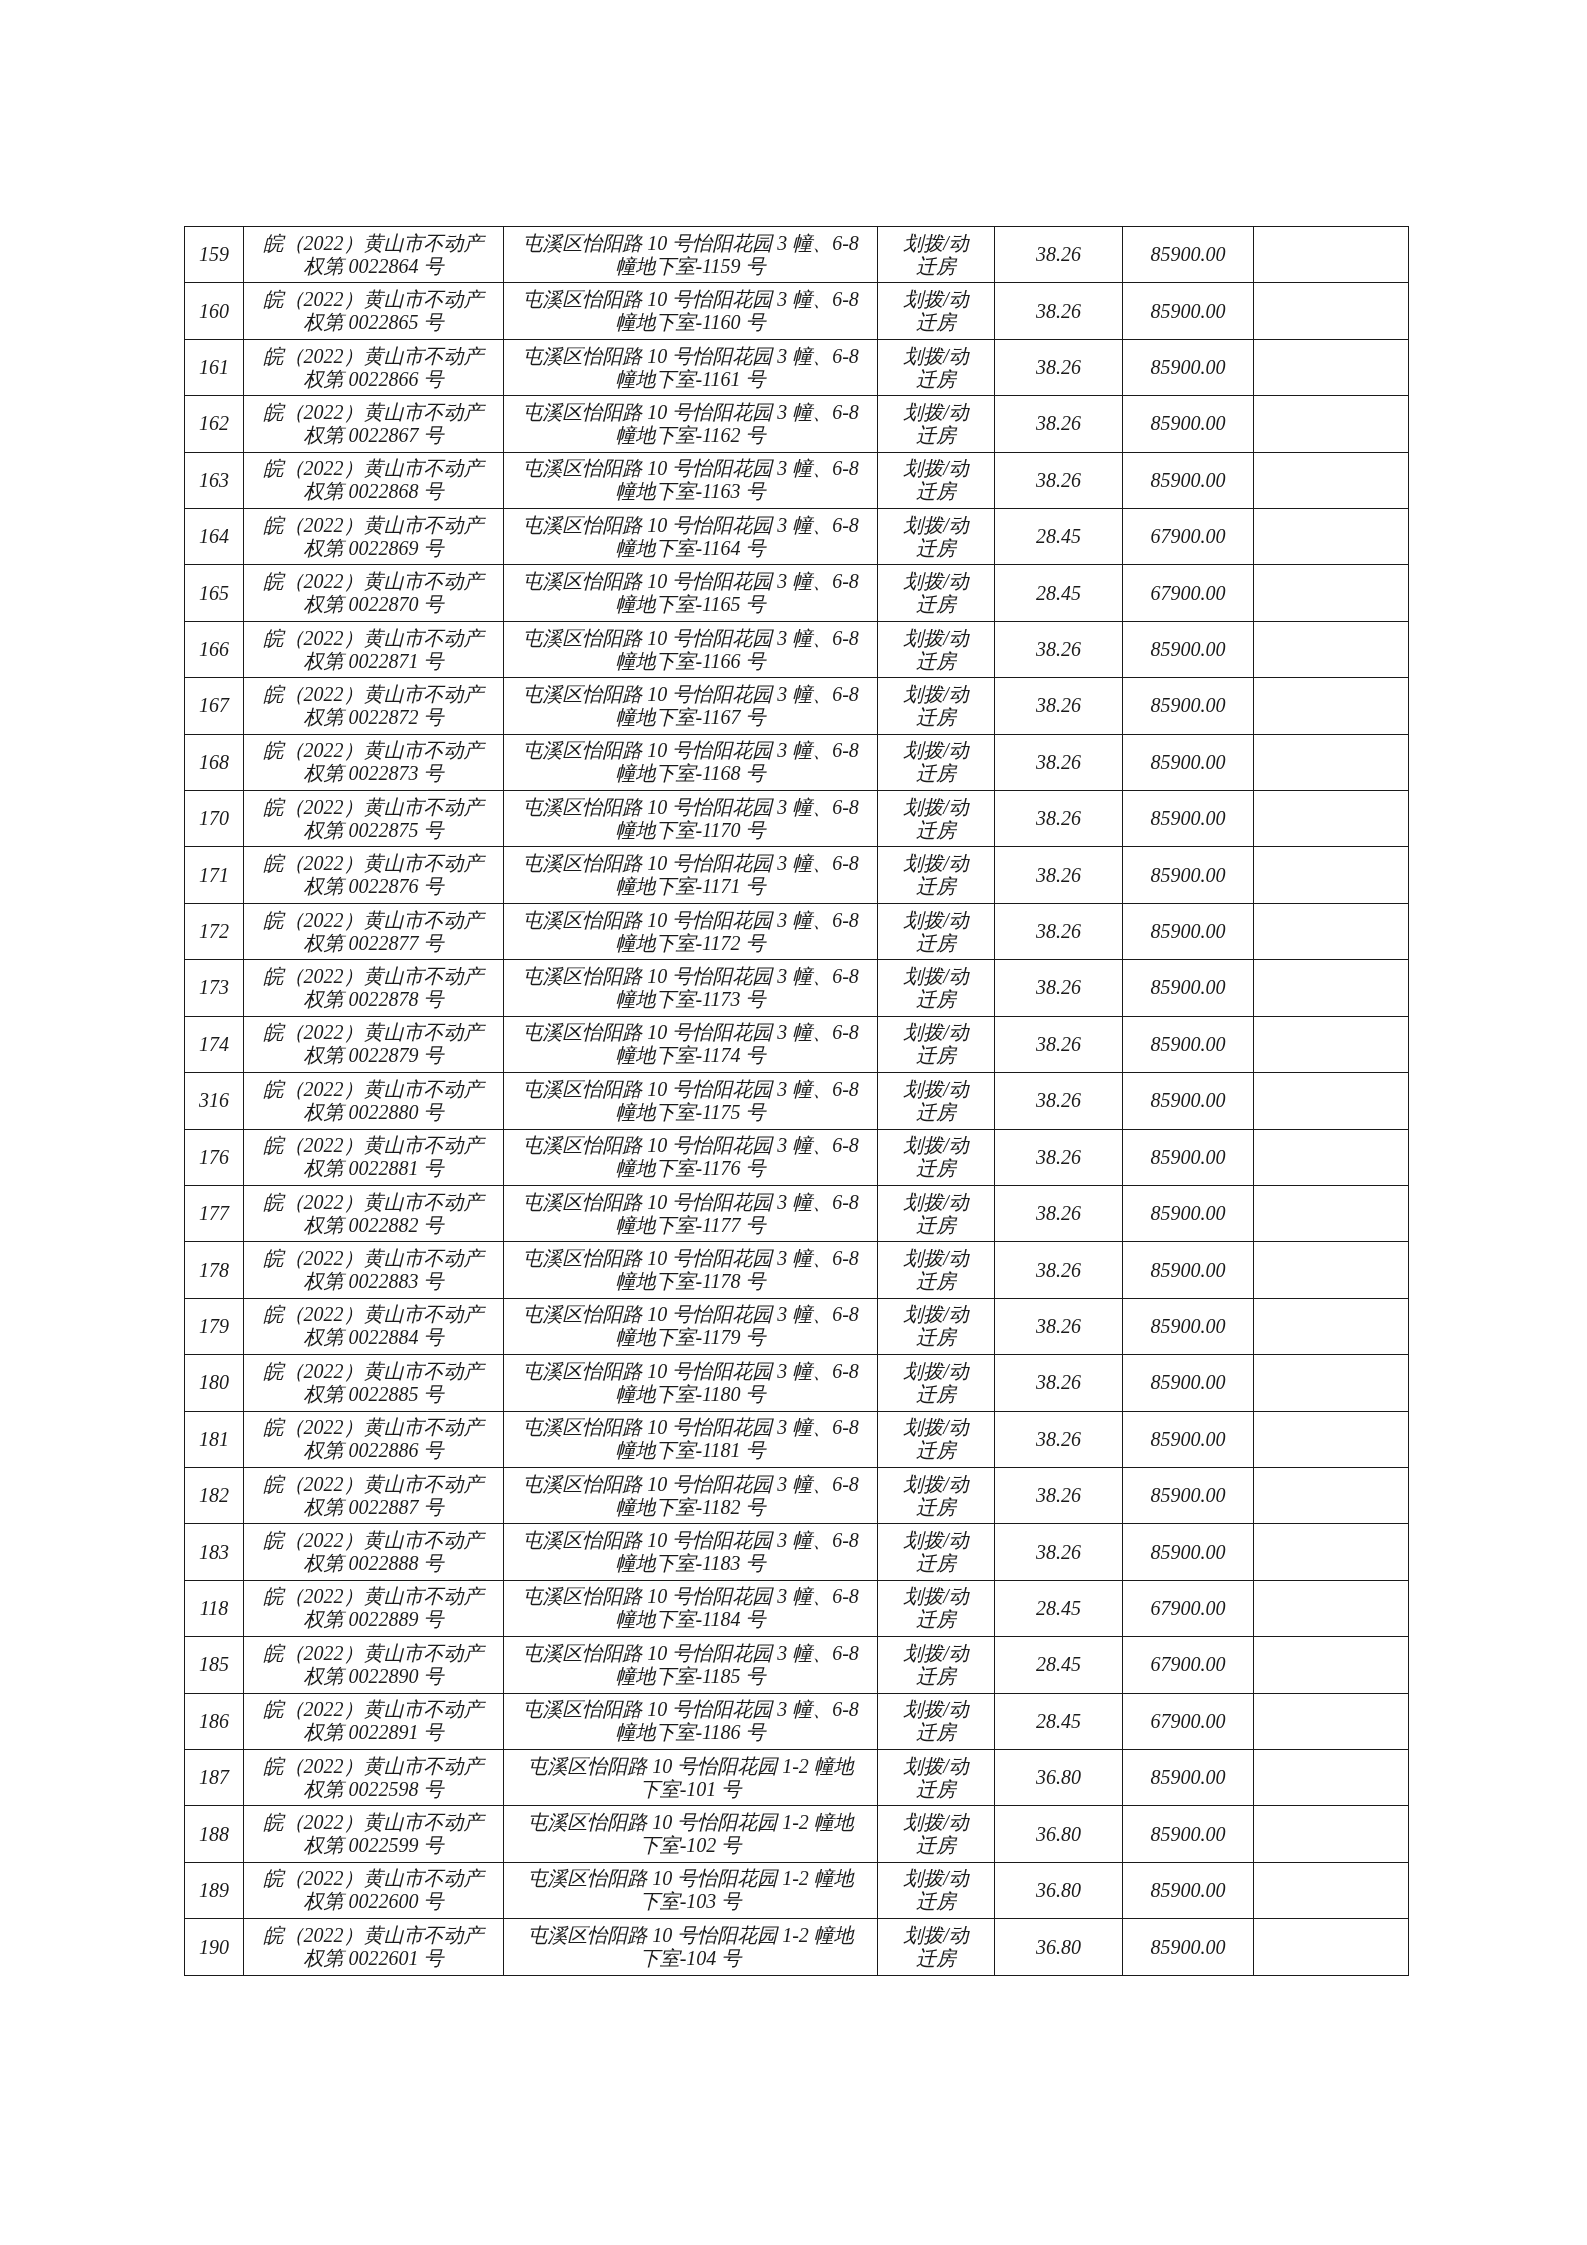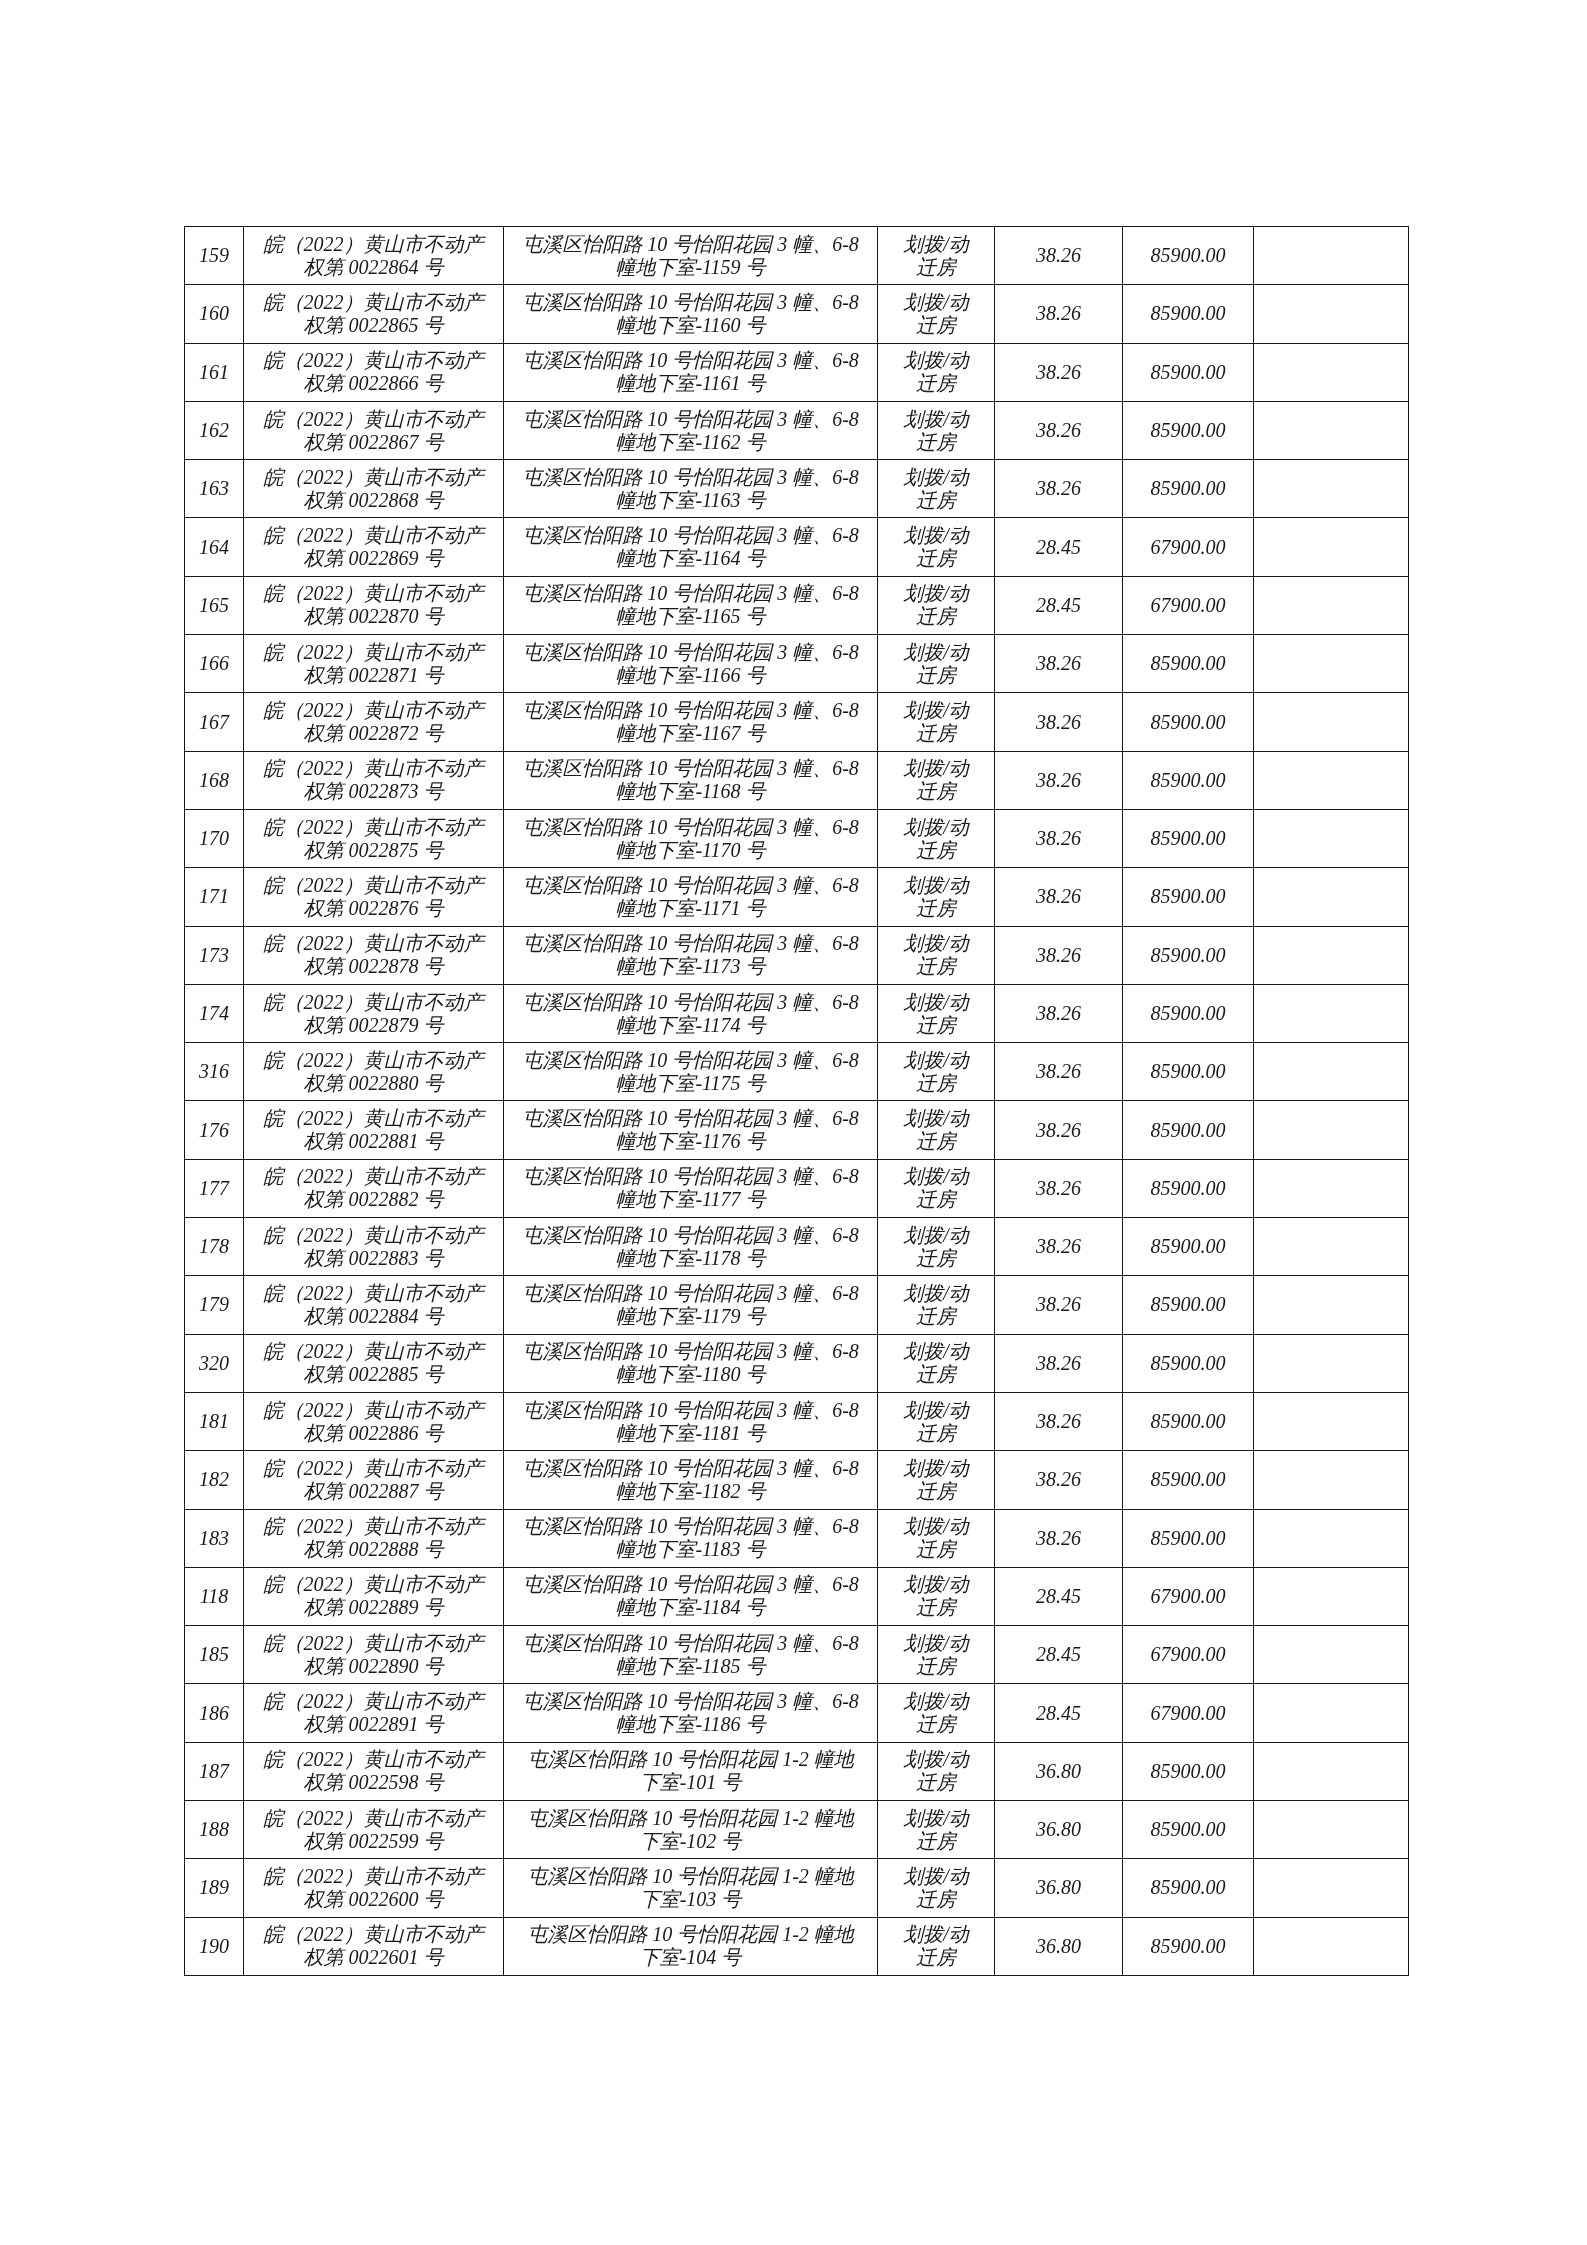--- a/index.html
+++ b/index.html
@@ -199,20 +199,32 @@
 权第 0022876 号</td>
           <td style="border-color: rgb(26, 26, 26);">屯溪区怡阳路 10 号怡阳花园 3 幢、6-8
 幢地下室-1171 号</td>
           <td style="border-color: rgb(26, 26, 26);">划拨/动
 迁房</td>
           <td style="border-color: rgb(26, 26, 26);">38.26</td>
           <td style="border-color: rgb(26, 26, 26);">85900.00</td>
           <td style="border-color: rgb(26, 26, 26);"></td>
         </tr>
         <tr>
+          <td style="border-color: rgb(26, 26, 26);">172</td>
+          <td style="border-color: rgb(26, 26, 26);">皖（2022）黄山市不动产
+权第 0022877 号</td>
+          <td style="border-color: rgb(26, 26, 26);">屯溪区怡阳路 10 号怡阳花园 3 幢、6-8
+幢地下室-1172 号</td>
+          <td style="border-color: rgb(26, 26, 26);">划拨/动
+迁房</td>
+          <td style="border-color: rgb(26, 26, 26);">38.26</td>
+          <td style="border-color: rgb(26, 26, 26);">85900.00</td>
+          <td style="border-color: rgb(26, 26, 26);"></td>
+        </tr>
+        <tr>
           <td style="border-color: rgb(26, 26, 26);">173</td>
           <td style="border-color: rgb(26, 26, 26);">皖（2022）黄山市不动产
 权第 0022878 号</td>
           <td style="border-color: rgb(26, 26, 26);">屯溪区怡阳路 10 号怡阳花园 3 幢、6-8
 幢地下室-1173 号</td>
           <td style="border-color: rgb(26, 26, 26);">划拨/动
 迁房</td>
           <td style="border-color: rgb(26, 26, 26);">38.26</td>
           <td style="border-color: rgb(26, 26, 26);">85900.00</td>
           <td style="border-color: rgb(26, 26, 26);"></td>
@@ -283,21 +295,21 @@
 权第 0022884 号</td>
           <td style="border-color: rgb(26, 26, 26);">屯溪区怡阳路 10 号怡阳花园 3 幢、6-8
 幢地下室-1179 号</td>
           <td style="border-color: rgb(26, 26, 26);">划拨/动
 迁房</td>
           <td style="border-color: rgb(26, 26, 26);">38.26</td>
           <td style="border-color: rgb(26, 26, 26);">85900.00</td>
           <td style="border-color: rgb(26, 26, 26);"></td>
         </tr>
         <tr>
-          <td style="border-color: rgb(26, 26, 26);">320</td>
+          <td style="border-color: rgb(26, 26, 26);">180</td>
           <td style="border-color: rgb(26, 26, 26);">皖（2022）黄山市不动产
 权第 0022885 号</td>
           <td style="border-color: rgb(26, 26, 26);">屯溪区怡阳路 10 号怡阳花园 3 幢、6-8
 幢地下室-1180 号</td>
           <td style="border-color: rgb(26, 26, 26);">划拨/动
 迁房</td>
           <td style="border-color: rgb(26, 26, 26);">38.26</td>
           <td style="border-color: rgb(26, 26, 26);">85900.00</td>
           <td style="border-color: rgb(26, 26, 26);"></td>
         </tr>

